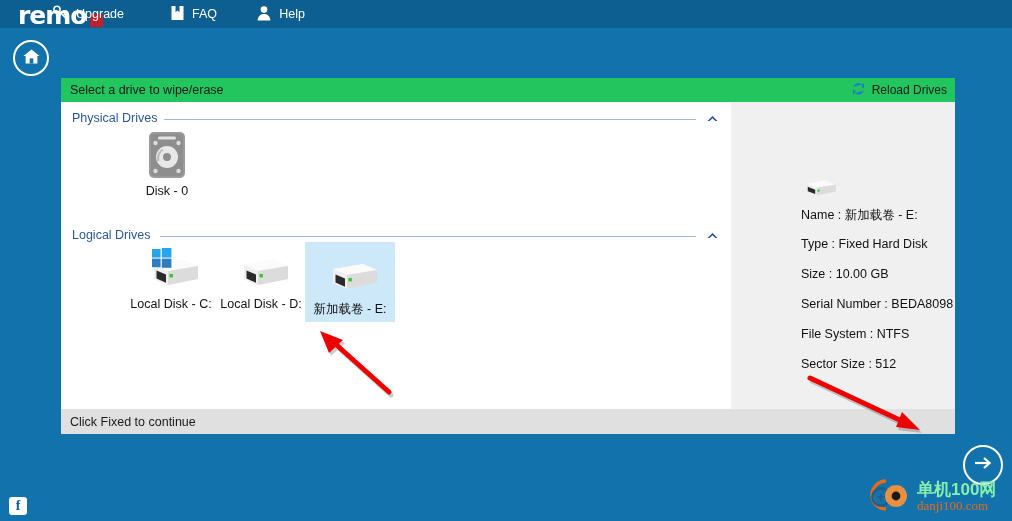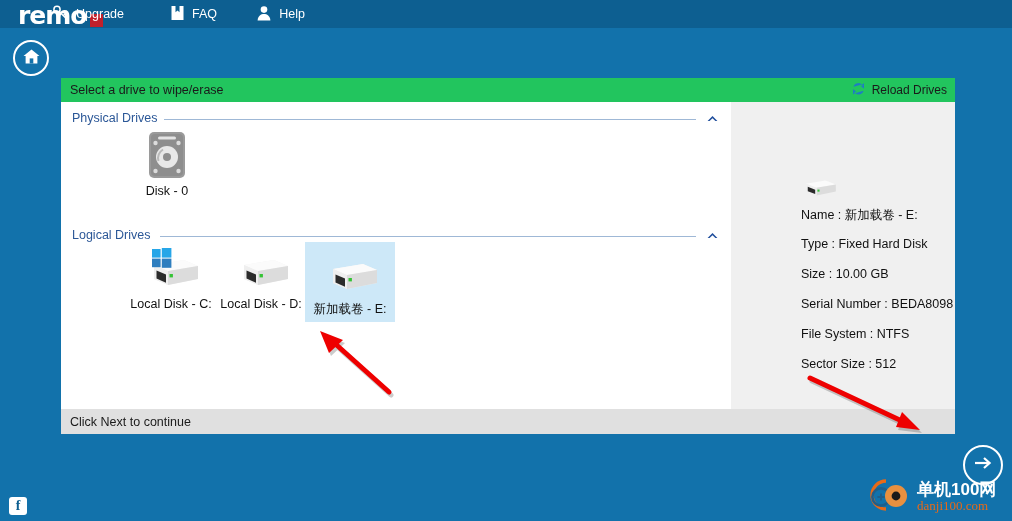--- a/index.html
+++ b/index.html
@@ -73,21 +73,21 @@
             display:flex;align-items:center;justify-content:center;}
 
   
   #fb-btn{position:absolute;left:9px;top:497px;width:18px;height:18px;background:#fff;border-radius:3px;
           display:flex;align-items:center;justify-content:center;}
   #fb-btn .f{font-family:"Liberation Serif","DejaVu Serif",serif;font-weight:700;font-size:14px;color:#0d5f91;line-height:14px;}
 
   
   #watermark{position:absolute;left:866px;top:473px;width:146px;height:48px;display:flex;align-items:center;gap:5px;}
   #wm-text{display:flex;flex-direction:column;line-height:1.05;}
-  #wm-cn{font-size:17px;color:#ffffff;font-weight:700;}
+  #wm-cn{font-size:17px;color:#86efac;font-weight:700;}
   #wm-en{font-family:"Liberation Serif","DejaVu Serif",serif;font-size:13px;color:#e86a17;}
 
   
   .annot{position:absolute;pointer-events:none;}
   #arrow-1{left:305px;top:320px;}
   #arrow-2{left:800px;top:370px;}
 </style>
 </head>
 <body>
 
@@ -259,21 +259,21 @@
 
     <div class="d-row" style="top:105px">Name : 新加载卷 - E:</div>
     <div class="d-row" style="top:135px">Type : Fixed Hard Disk</div>
     <div class="d-row" style="top:165px">Size :   10.00 GB</div>
     <div class="d-row" style="top:195px">Serial Number : BEDA8098</div>
     <div class="d-row" style="top:225px">File System : NTFS</div>
     <div class="d-row" style="top:255px">Sector Size : 512</div>
   </div>
 
   <div id="card-status">
-    <span>Click Next to continue</span>
+    <span>Click Fixed to continue</span>
   </div>
 </div>
 
 <div id="next-btn">
   <span>
     <svg width="22" height="22" viewBox="0 0 22 22">
       <path d="M3 11 H17" stroke="#fff" stroke-width="2.2" fill="none"></path>
       <path d="M12 6 L17.6 11 L12 16" stroke="#fff" stroke-width="2.2" fill="none"></path>
     </svg>
   </span>

